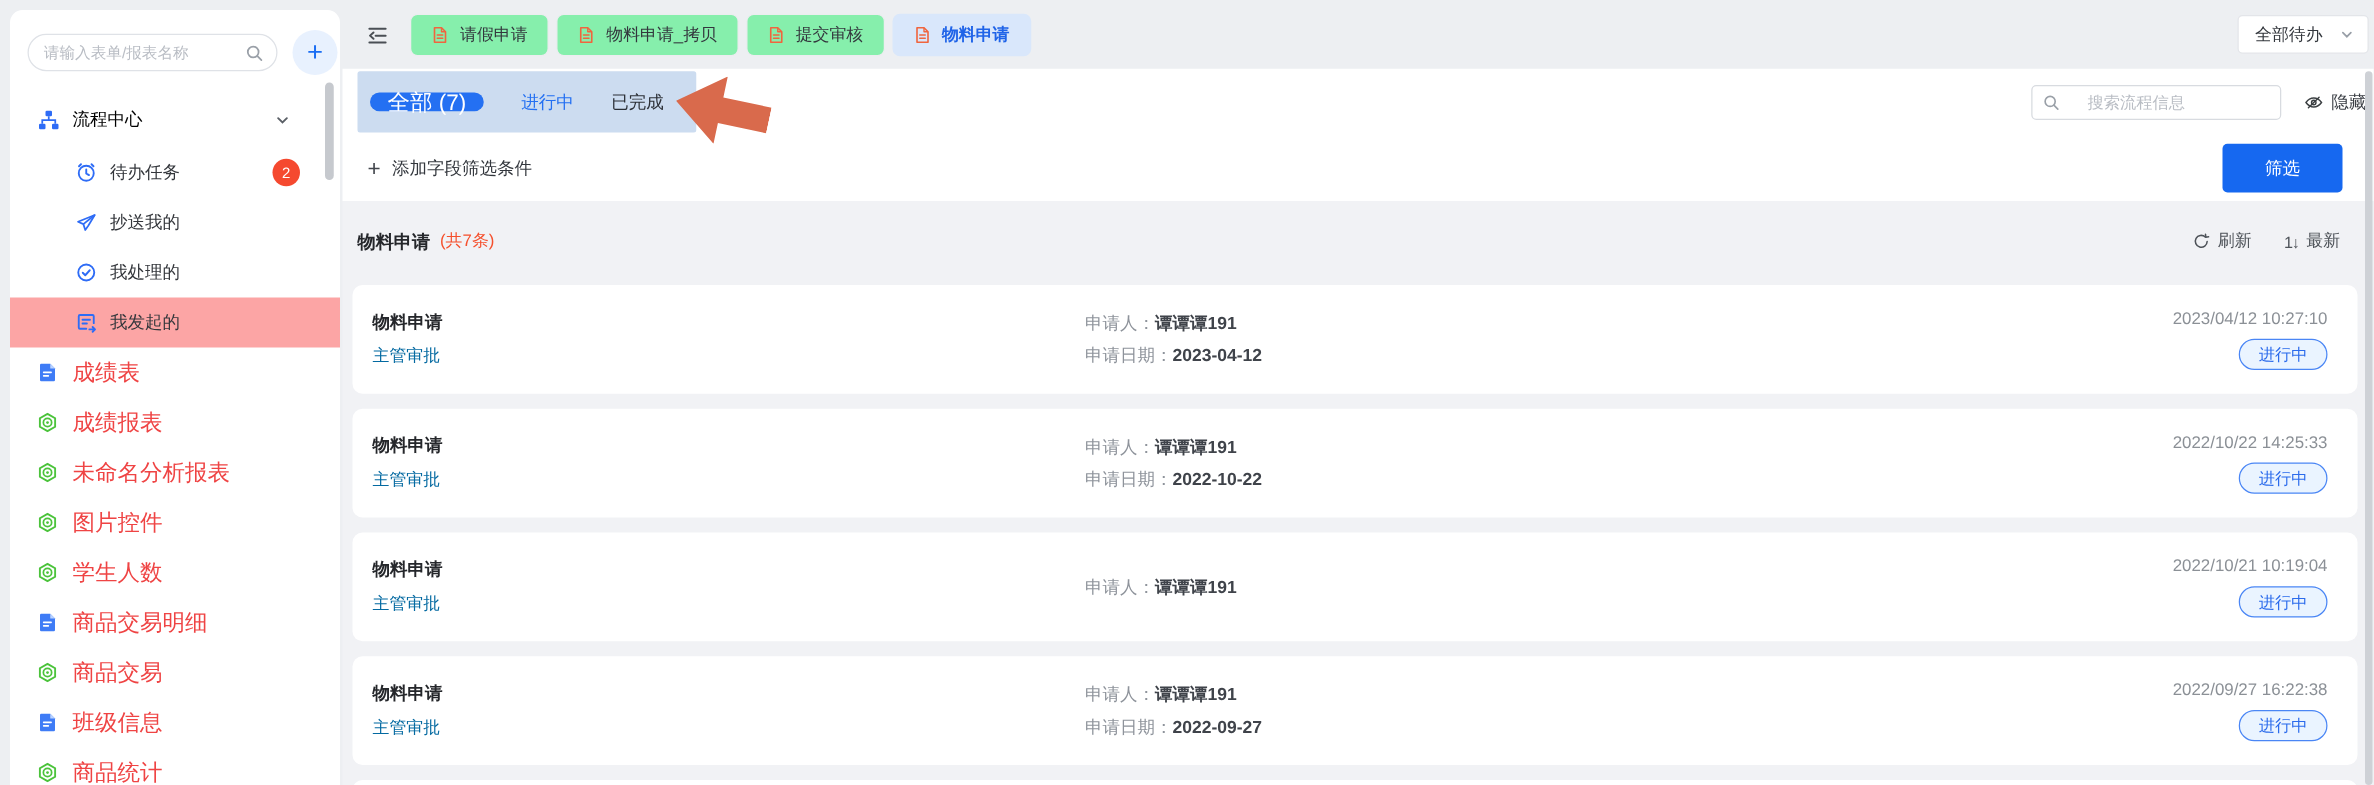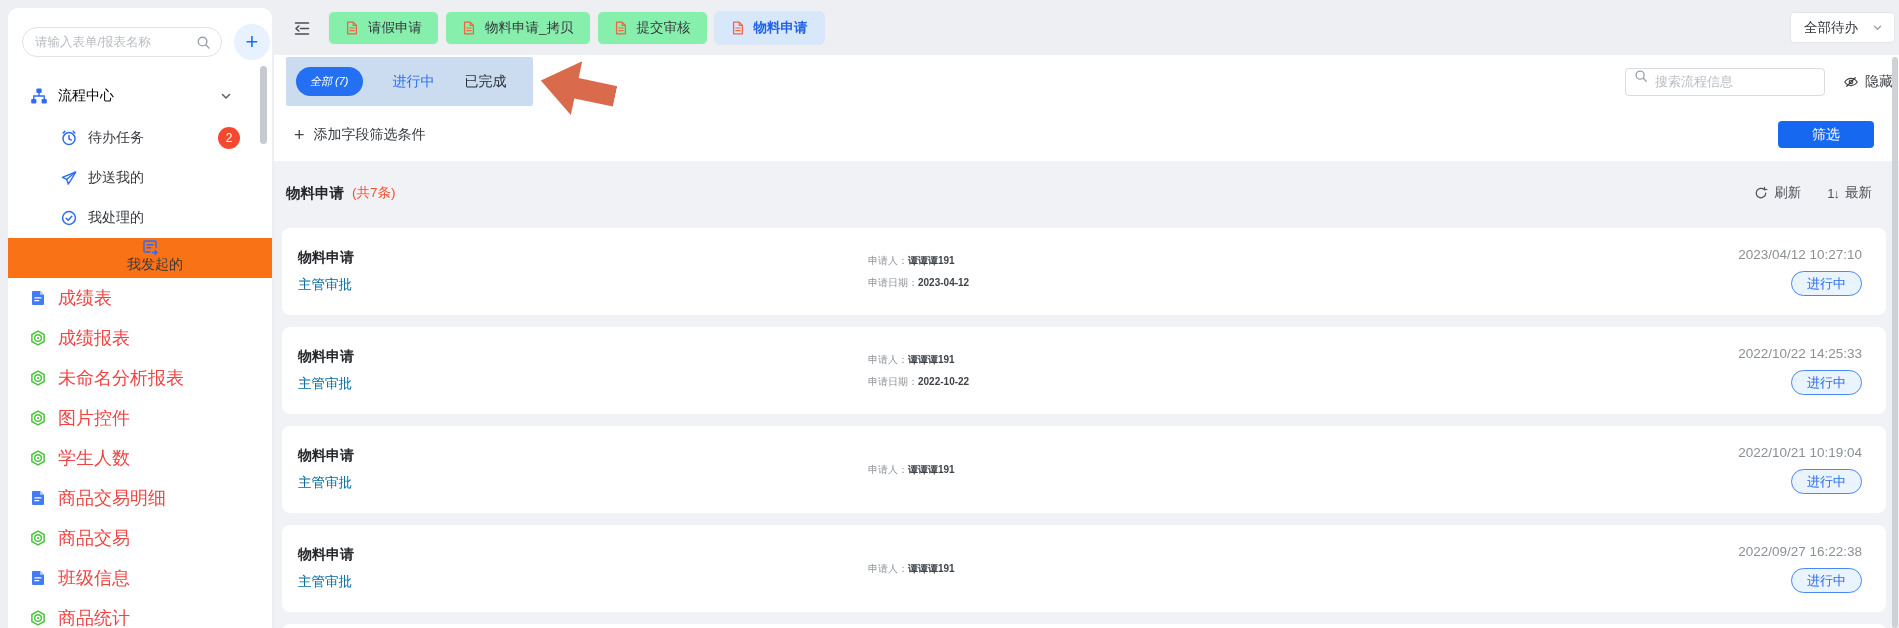--- a/index.html
+++ b/index.html
@@ -33,21 +33,21 @@
     color:#1b6ef3; font-size:22px; line-height:1; display:flex; align-items:center;
     justify-content:center; cursor:pointer; flex:0 0 auto; font-family:"Liberation Sans", sans-serif;
   }
   .nav { padding-top:4px; }
   .nav-root { height:44px; display:flex; align-items:center; padding:0 40px 0 22px; cursor:pointer; }
   .nav-root .lbl { margin-left:10px; font-size:14px; color:#000000; }
   .nav-root .sp { flex:1; }
   .nav-sub { height:40px; display:flex; align-items:center; padding:0 32px 0 52px; cursor:pointer; }
   .nav-sub .lbl { margin-left:10px; font-size:14px; color:#34373c; }
   .nav-sub .sp { flex:1; }
-  .nav-sub.active { background:#f97316;flex-direction:column; }
+  .nav-sub.active { background:#fca5a5; }
   .badge {
     min-width:22px; height:22px; border-radius:11px; background:#f5492f; color:#fff;
     font-size:12px; display:flex; align-items:center; justify-content:center; padding:0 5px;
   }
   .nav-item { height:40px; display:flex; align-items:center; padding:0 30px 0 22px; cursor:pointer; }
   .nav-item .lbl { margin-left:12px; font-size:18px; color:#ef4444; }
   .side-scrollbar {
     position:absolute; right:5px; top:58px; width:7px; height:78px;
     background:#c6c9ce; border-radius:4px;
   }
@@ -73,42 +73,42 @@
   }
 
   
   .panel { position:absolute; left:274px; top:55px; right:0; height:106px; background:#fff; }
   .frow1 { height:53px; display:flex; align-items:center; padding:0 6px 0 12px; }
   .seg-highlight {
     background:#ccdcf0; height:49px; display:flex; align-items:center; gap:30px;
     padding:0 26px 0 10px; border-radius:2px;
   }
   .seg-pill {
-    background:#2470f2; color:#fff; height:29px; padding:0 14px; border-radius:15px;
-    font-size:11px; display:flex; align-items:center; cursor:pointer; white-space:nowrap;font-style:italic;
+    background:#2470f2; color:#fff; height:15px; padding:0 14px; border-radius:15px;
+    font-size:18px; display:flex; align-items:center; cursor:pointer; white-space:nowrap;
   }
   .seg { font-size:14px; cursor:pointer; white-space:nowrap; }
   .seg.blue { color:#2470f2; }
   .seg.dark { color:#2b2f36; }
   .frow1 .sp, .frow2 .sp { flex:1; }
   .proc-search {
     width:200px; height:28px; border:1px solid #d8dbe0; border-radius:4px; background:#fff;
-    display:flex; gap:7px; padding:0 8px; margin-right:18px;
+    display:flex; align-items:center; gap:22px; padding:0 8px; margin-right:18px;
   }
   .proc-search input {
     border:none; outline:none; flex:1; min-width:0; font-size:13px; color:#2b2f36;
     font-family:"Liberation Sans", sans-serif; background:transparent;
   }
   .proc-search input::placeholder { color:#b9bdc4; }
   .hide-toggle { display:flex; align-items:center; gap:6px; font-size:14px; color:#3a3e44; cursor:pointer; }
   .frow2 { height:53px; display:flex; align-items:center; padding:0 25px 0 20px; }
   .add-cond { display:flex; align-items:center; gap:9px; font-size:14px; color:#33373d; cursor:pointer; }
   .plus-glyph { font-size:18px; font-weight:300; color:#42464c; line-height:1; }
   .filter-btn {
-    width:96px; height:27px; background:#1668f0; border:none; border-radius:4px;
+    width:96px; height:39px; background:#1668f0; border:none; border-radius:4px;
     color:#fff; font-size:14px; cursor:pointer; font-family:"Liberation Sans", sans-serif;
   }
 
   
   .listarea { position:absolute; left:274px; top:161px; right:0; bottom:0; background:#f1f2f5; overflow:hidden; }
   .list-header { height:64px; display:flex; align-items:center; padding:0 27px 0 12px; }
   .list-title { font-size:14.5px; font-weight:bold; color:#25272b; }
   .list-count { margin-left:8px; font-size:13.5px; color:#f5502d; }
   .list-header .sp { flex:1; }
   .tool { display:flex; align-items:center; gap:6px; font-size:13.5px; color:#4e5359; cursor:pointer; }
@@ -116,21 +116,21 @@
   .sort-glyph { font-size:13px; color:#4e5359; letter-spacing:-1px; }
   .cards { padding:3px 13px 0 8px; display:flex; flex-direction:column; gap:12px; }
   .card {
     height:87px; background:#fff; border-radius:8px; display:flex; align-items:center;
     padding:0 24px 0 16px; cursor:pointer;
   }
   .card-left { width:570px; display:flex; flex-direction:column; gap:9px; }
   .card-title { font-size:14px; font-weight:bold; color:#25272b; }
   .card-step { font-size:13.5px; color:#0369a1; }
   .card-mid { flex:1; display:flex; flex-direction:column; gap:8px; }
-  .kv { font-size:10px; }
+  .kv { font-size:14px; }
   .kv .k { color:#8e939b; }
   .kv .v { color:#3f434a; font-weight:bold; }
   .card-right { width:215px; display:flex; flex-direction:column; align-items:flex-end; gap:9px; }
   .time { font-size:13.5px; color:#8b9096; }
   .status-pill {
     height:25px; padding:0 15px; border:1px solid #4a86f5; color:#2b6bec; background:#eaf4ff;
     border-radius:13px; font-size:13px; display:flex; align-items:center; cursor:pointer;
   }
   .card-partial { height:20px; background:#fff; border-radius:8px 8px 0 0; }
 
@@ -492,20 +492,21 @@
         </div>
       </div>
 
       <div class="card">
         <div class="card-left">
           <div class="card-title">物料申请</div>
           <div class="card-step">主管审批</div>
         </div>
         <div class="card-mid">
           <div class="kv"><span class="k">申请人：</span><span class="v">谭谭谭191</span></div>
+          <div class="kv"><span class="k">申请日期：</span><span class="v">2022-09-27</span></div>
         </div>
         <div class="card-right">
           <div class="time">2022/09/27 16:22:38</div>
           <div class="status-pill">进行中</div>
         </div>
       </div>
 
       <div class="card card-partial"></div>
     </div>
   </section>

